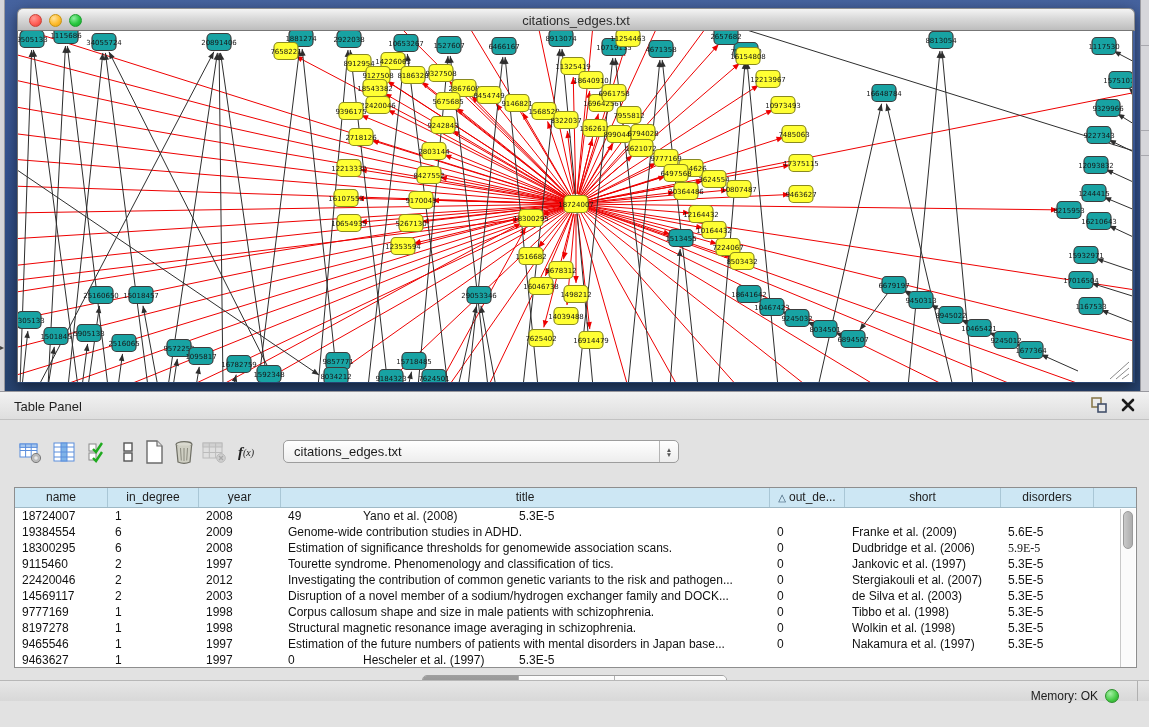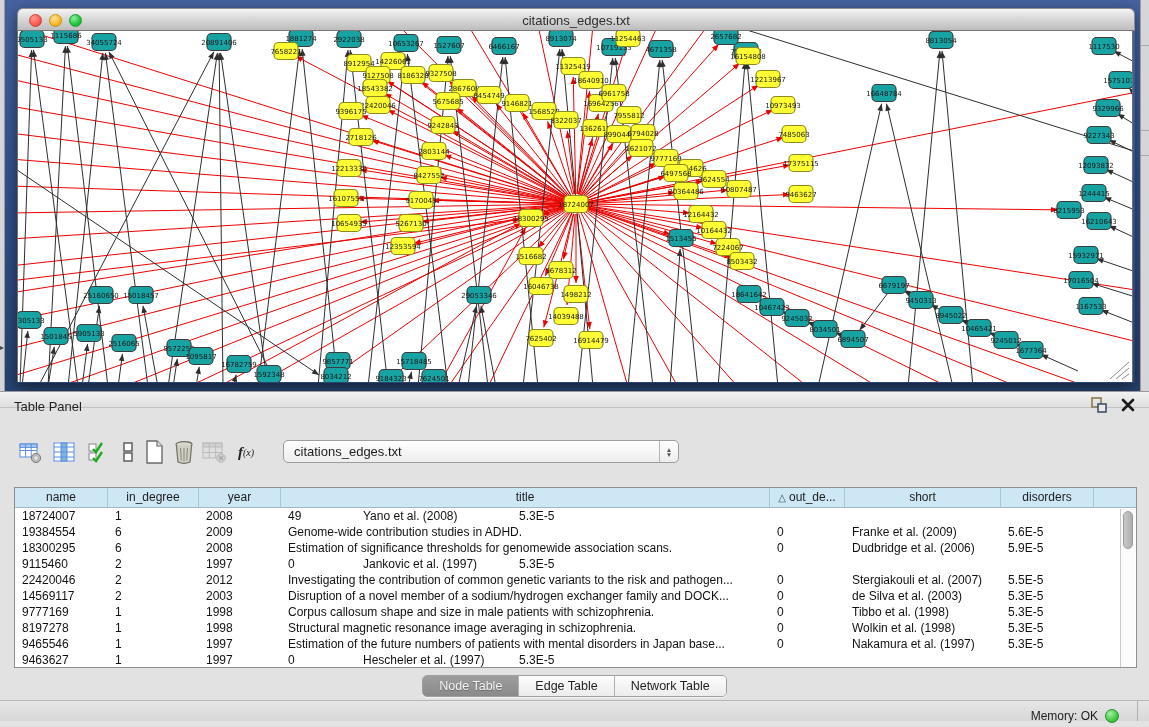--- a/index.html
+++ b/index.html
@@ -19,21 +19,21 @@
   .lights { position:absolute; left:11px; top:5px; display:flex; gap:7px; }
   .light { width:13px; height:13px; border-radius:50%; }
   .light.red { background:radial-gradient(circle at 35% 30%, #ff9a92, #ff5f57 55%, #d93a30); border:1px solid #ca4237; }
   .light.yellow { background:radial-gradient(circle at 35% 30%, #ffe29a, #febc2e 55%, #dd9c14); border:1px solid #c9930f; }
   .light.green { background:radial-gradient(circle at 35% 30%, #90eea1, #28c840 55%, #17a12c); border:1px solid #1d9e30; }
   .canvas { position:relative; width:1116px; height:351px; background:#ffffff; border-left:1px solid #6f6f6f; border-right:1px solid #6f6f6f; overflow:hidden; }
   .canvas svg { display:block; }
 
   
   .table-panel { position:relative; width:1149px; height:336px; background:#e2e2e2; border-top:1px solid #98989e; }
-  .panel-titlebar { position:relative; height:16px; background:linear-gradient(180deg,#f2f2f2,#dedede); border-bottom:1px solid #c2c2c2; }
+  .panel-titlebar { position:relative; height:28px; background:linear-gradient(180deg,#f2f2f2,#dedede); border-bottom:1px solid #c2c2c2; }
   .panel-title { position:absolute; left:14px; top:7px; font-size:13px; color:#1f1f1f; }
   .panel-ctrls { position:absolute; right:14px; top:5px; display:flex; gap:14px; align-items:center; }
 
   .toolbar { position:absolute; left:0; top:44px; width:1149px; height:36px; }
   .tool-btn { position:absolute; top:2px; width:28px; height:28px; display:flex; align-items:center; justify-content:center; }
   .combo { position:absolute; left:283px; top:4px; width:396px; height:23px; background:linear-gradient(180deg,#ffffff,#ededed); border:1px solid #9d9d9d; border-radius:5px; font-size:13px; color:#1c1c1c; line-height:21px; padding-left:10px; }
   .combo .stepper { position:absolute; right:0; top:0; width:19px; height:21px; border-left:1px solid #b5b5b5; display:flex; flex-direction:column; align-items:center; justify-content:center; color:#555; }
   .combo .stepper span { font-size:6.5px; line-height:5px; }
 
   .tbl { position:absolute; left:14px; top:95px; width:1123px; height:181px; background:#ffffff; border:1px solid #8e8e8e; overflow:hidden; }
@@ -44,21 +44,21 @@
   .td { font-size:12px; color:#111; padding:0 0 0 7px; white-space:nowrap; overflow:hidden; }
   .vscroll { position:absolute; right:1px; top:21px; width:15px; height:159px; background:#fbfbfb; border-left:1px solid #c9c9c9; }
   .vthumb { position:absolute; left:2px; top:2px; width:10px; height:38px; border-radius:6px; background:linear-gradient(90deg,#c9c9c9,#adadad); border:1px solid #9a9a9a; }
 
   .seg-tabs { position:absolute; left:0; right:0; top:283px; display:flex; justify-content:center; }
   .seg { display:flex; border:1px solid #9f9f9f; border-radius:5px; overflow:hidden; box-shadow:0 1px 0 rgba(255,255,255,.7); }
   .seg button { font-family:"Liberation Sans",sans-serif; font-size:12.5px; padding:2px 16px; height:20px; border:none; border-right:1px solid #b0b0b0; background:linear-gradient(180deg,#fdfdfd,#ececec); color:#222; }
   .seg button:last-child { border-right:none; }
   .seg button.sel { background:linear-gradient(180deg,#9d9d9d,#8a8a8a); color:#f4f4f4; text-shadow:0 1px 1px rgba(0,0,0,.3); }
 
-  .statusbar { position:absolute; left:0; right:0; top:308px; height:21px; background:linear-gradient(180deg,#e6e6e6,#d8d8d8); border-top:1px solid #b7b7b7; }
+  .statusbar { position:absolute; left:0; right:0; top:288px; height:21px; background:linear-gradient(180deg,#e6e6e6,#d8d8d8); border-top:1px solid #b7b7b7; }
   .mem { position:absolute; right:30px; top:8px; display:flex; align-items:center; gap:7px; font-size:12px; color:#1d1d1d; }
   .mem-dot { width:14px; height:14px; border-radius:50%; background:radial-gradient(circle at 35% 30%, #a5f0a5, #43c943 60%, #2da12d); border:1px solid #2c8f2c; }
   .status-sep { position:absolute; right:11px; top:0; bottom:0; width:1px; background:#b0b0b0; }
 </style>
 </head>
 <body>
 
 <div class="desktop">
   <div class="edge-strip left">
     <span class="collapse-arrow">▸</span>
@@ -754,26 +754,27 @@
           <div class="td" style="width: 156px;">Franke et al. (2009)</div>
           <div class="td" style="width: 93px;">5.6E-5</div>
         </div>
         <div class="trow">
           <div class="td" style="width: 93px;">18300295</div>
           <div class="td" style="width: 91px;">6</div>
           <div class="td" style="width: 82px;">2008</div>
           <div class="td" style="width: 489px;">Estimation of significance thresholds for genomewide association scans.</div>
           <div class="td" style="width: 75px;">0</div>
           <div class="td" style="width: 156px;">Dudbridge et al. (2006)</div>
-          <div class="td" style="width: 93px;">5.9E-5</div>
+          <div class="td" style="width: 93px; font-family: Liberation Serif, serif;">5.9E-5</div>
         </div>
         <div class="trow">
           <div class="td" style="width: 93px;">9115460</div>
           <div class="td" style="width: 91px;">2</div>
           <div class="td" style="width: 82px;">1997</div>
+          <div class="td" style="width: 489px;">Tourette syndrome. Phenomenology and classification of tics.</div>
           <div class="td" style="width: 75px;">0</div>
           <div class="td" style="width: 156px;">Jankovic et al. (1997)</div>
           <div class="td" style="width: 93px;">5.3E-5</div>
         </div>
         <div class="trow">
           <div class="td" style="width: 93px;">22420046</div>
           <div class="td" style="width: 91px;">2</div>
           <div class="td" style="width: 82px;">2012</div>
           <div class="td" style="width: 489px;">Investigating the contribution of common genetic variants to the risk and pathogen...</div>
           <div class="td" style="width: 75px;">0</div>

